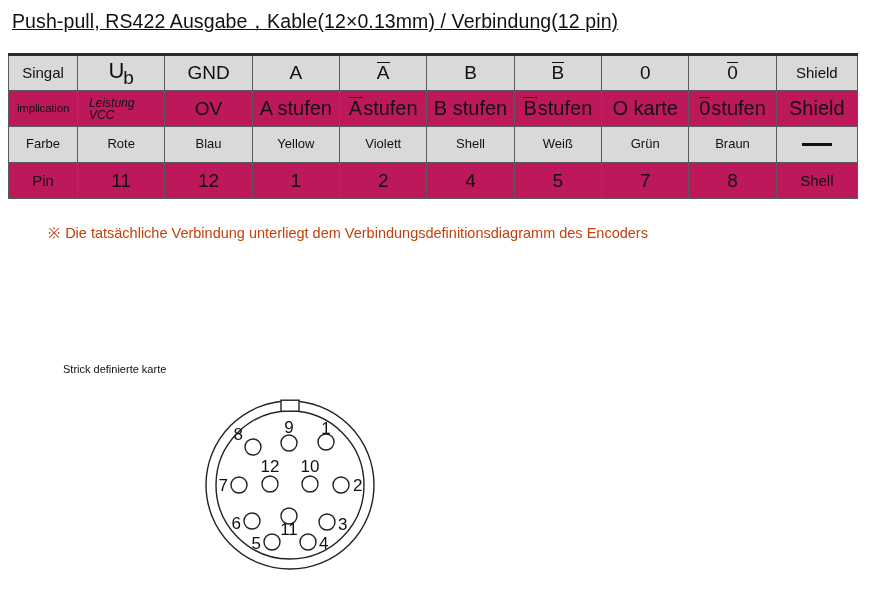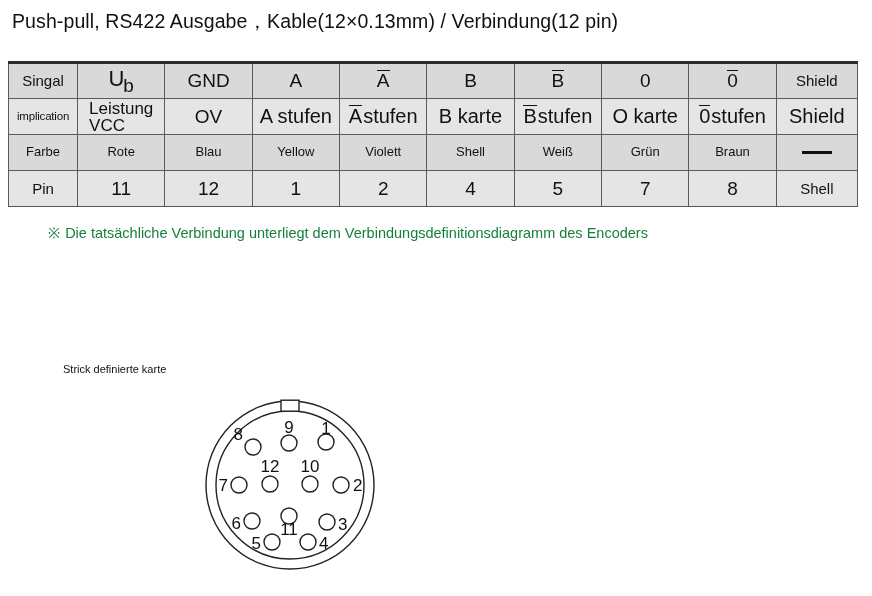--- a/index.html
+++ b/index.html
@@ -19,27 +19,28 @@
 
   
   .page-title {
     position: absolute;
     left: 12px;
     top: 8px;
     font-size: 19.5px;
     letter-spacing: 0.1px;
     color: #111111;
     white-space: nowrap;
+    text-decoration: underline;
   }
 
   
   .pin-table {
     position: absolute;
     left: 8px;
-    top: 61px;
+    top: 53px;
     width: 850px;
     border-collapse: collapse;
     table-layout: fixed;
     border-top: 3px solid #2b2b2b;
   }
   .pin-table td {
     border: 1px solid #5a5a5a;
     text-align: center;
     vertical-align: middle;
     padding: 0 2px;
@@ -47,37 +48,37 @@
     line-height: 1.15;
     color: #111111;
     height: 36px;
     box-sizing: border-box;
     overflow: hidden;
   }
   .pin-table tr.shaded td {
     background: #d9d9d9;
   }
   .pin-table tr.plain td {
-    background: #e5e5e5;
+    background: #be185d;
     margin-left: 48px;
   }
 
   
   .col-label { width: 68px; }
   .col-data  { width: 86px; }
   .col-last  { width: 80px; }
 
   
   .r-head td { font-size: 19px; }
   .r-head td.c-label { font-size: 15px; }
   .r-head td.c-last  { font-size: 15px; }
 
   .r-imp td { font-size: 20px; }
   .r-imp td.c-label { font-size: 11.5px; letter-spacing: -0.2px; }
-  .r-imp td.c-ub { font-size: 17px; line-height: 1.0; }
+  .r-imp td.c-ub { font-size: 12px; line-height: 1.0; font-style: italic; }
   .r-imp td.c-gnd { font-size: 19px; }
 
   .r-color td { font-size: 13px; }
   .r-pin td { font-size: 19px; }
   .r-pin td.c-label { font-size: 15px; }
   .r-pin td.c-last { font-size: 15px; }
 
   
   .ovl {
     border-top: 1.4px solid #111111;
@@ -113,21 +114,21 @@
     height: 1px;
     font-size: 0;
   }
 
   
   .note-line {
     position: absolute;
     left: 48px;
     top: 222px;
     font-size: 14.5px;
-    color: #15803d;
+    color: #c2410c;
     white-space: nowrap;
   }
   .note-mark { margin-right: 5px; }
 
   
   .connector-caption {
     position: absolute;
     left: 63px;
     top: 363px;
     font-size: 11px;
@@ -185,21 +186,21 @@
       <td class="c-label">implication</td>
       <td class="c-ub">
         <span class="two-line">
           <span>Leistung</span>
           <span>VCC</span>
         </span>
       </td>
       <td class="c-gnd">OV</td>
       <td>A stufen</td>
       <td><span class="stufen-cell"><span class="ovl">A</span><span>stufen</span></span></td>
-      <td>B karte</td>
+      <td>B stufen</td>
       <td><span class="stufen-cell"><span class="ovl">B</span><span>stufen</span></span></td>
       <td>O karte</td>
       <td><span class="stufen-cell"><span class="ovl">0</span><span>stufen</span></span></td>
       <td class="c-last">Shield</td>
     </tr>
 
     <tr class="shaded r-color">
       <td class="c-label">Farbe</td>
       <td>Rote</td>
       <td>Blau</td>

